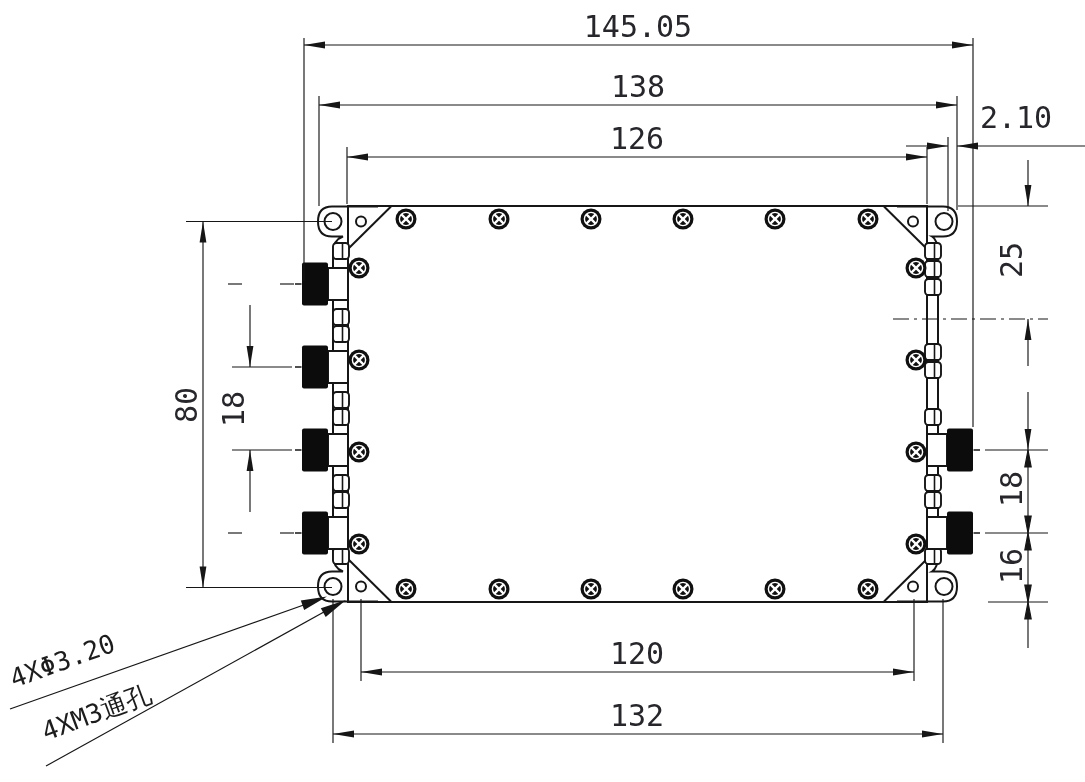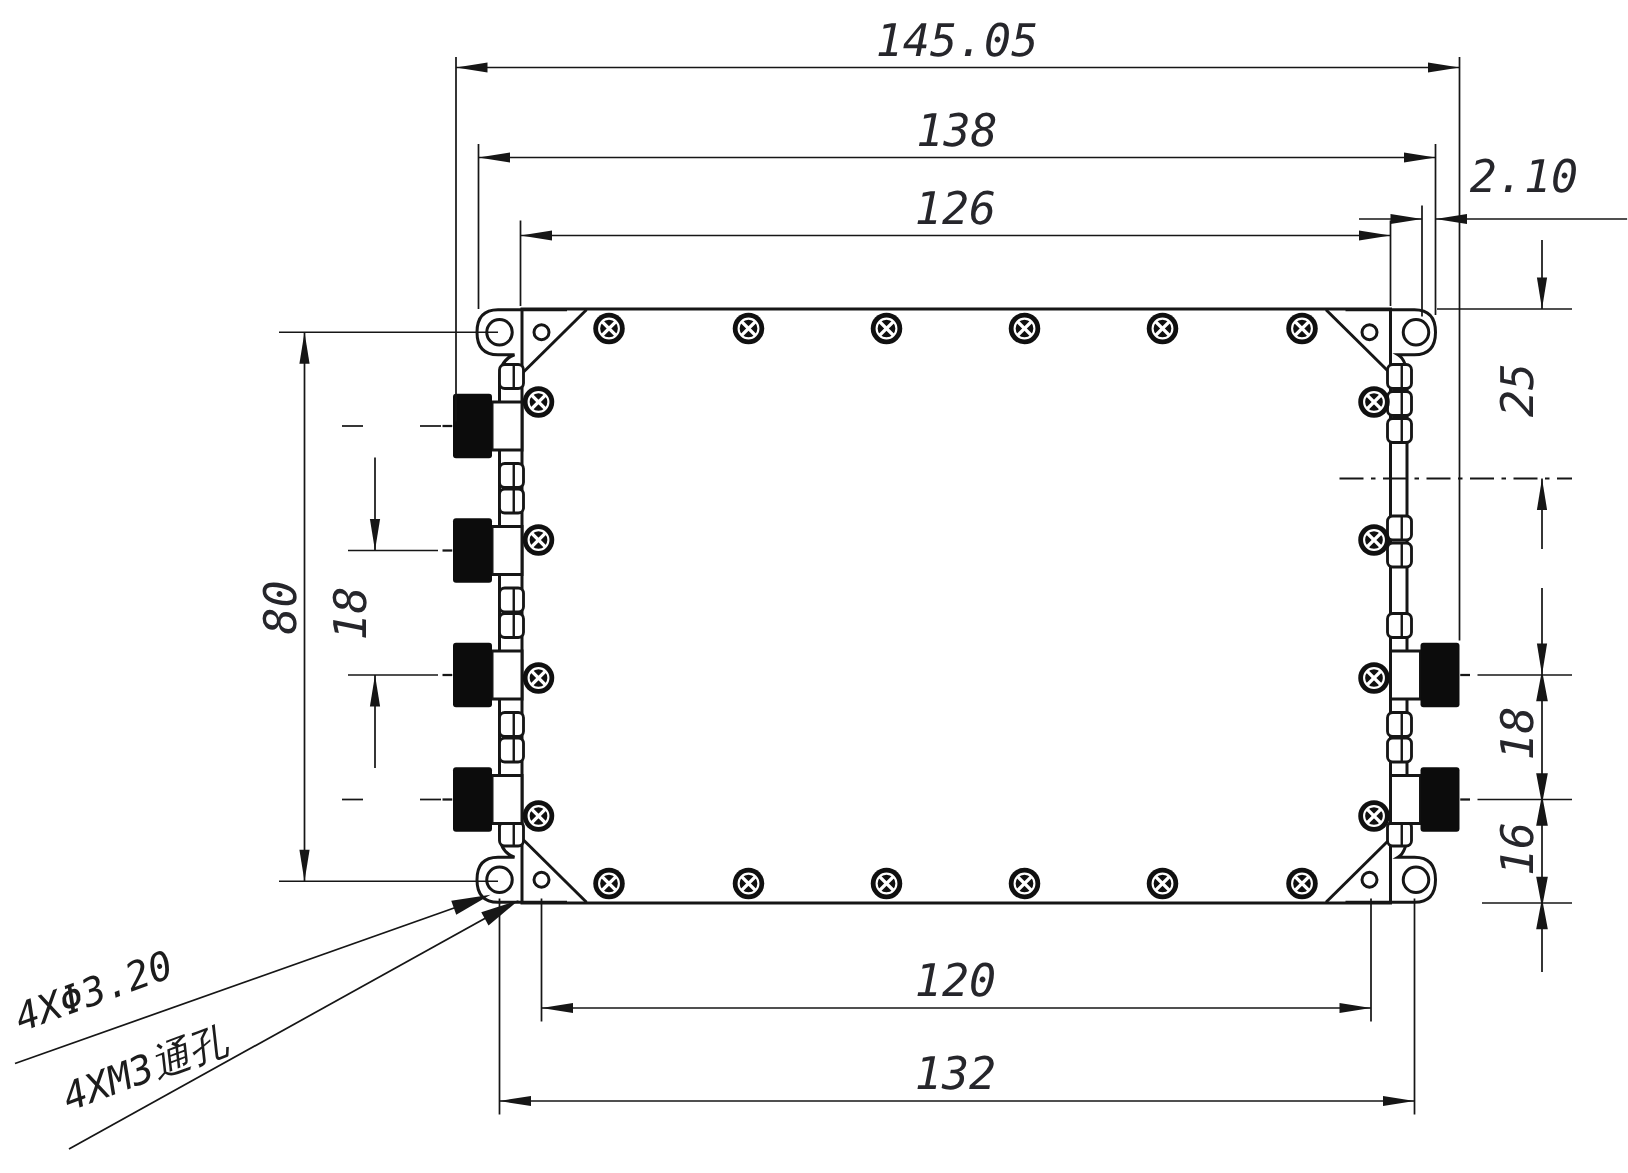--- a/index.html
+++ b/index.html
@@ -1,16 +1,16 @@
 <!DOCTYPE html>
 <html><head>
 <meta charset="utf-8">
 <style>
   html,body{margin:0;padding:0;background:#ffffff;}
-  .stage{width:1085px;height:782px;position:relative;background:#fff;font-style:italic;}
+  .stage{width:1085px;height:782px;position:relative;background:#fff;}
   svg{display:block;}
   .ln{stroke:#161616;fill:none;}
   .thick{stroke-width:2;}
   .thin{stroke-width:1.15;}
   .dimtxt{font-family:"DejaVu Sans Mono","DejaVu Sans",monospace;font-size:30px;fill:#26262b;}
   .calltxt{font-family:"DejaVu Sans Mono","DejaVu Sans",sans-serif;font-size:26px;fill:#1c1c1c;}
   .whitefill{fill:#ffffff;}
   .blackfill{fill:#0c0c0c;}
 </style>
 </head>

